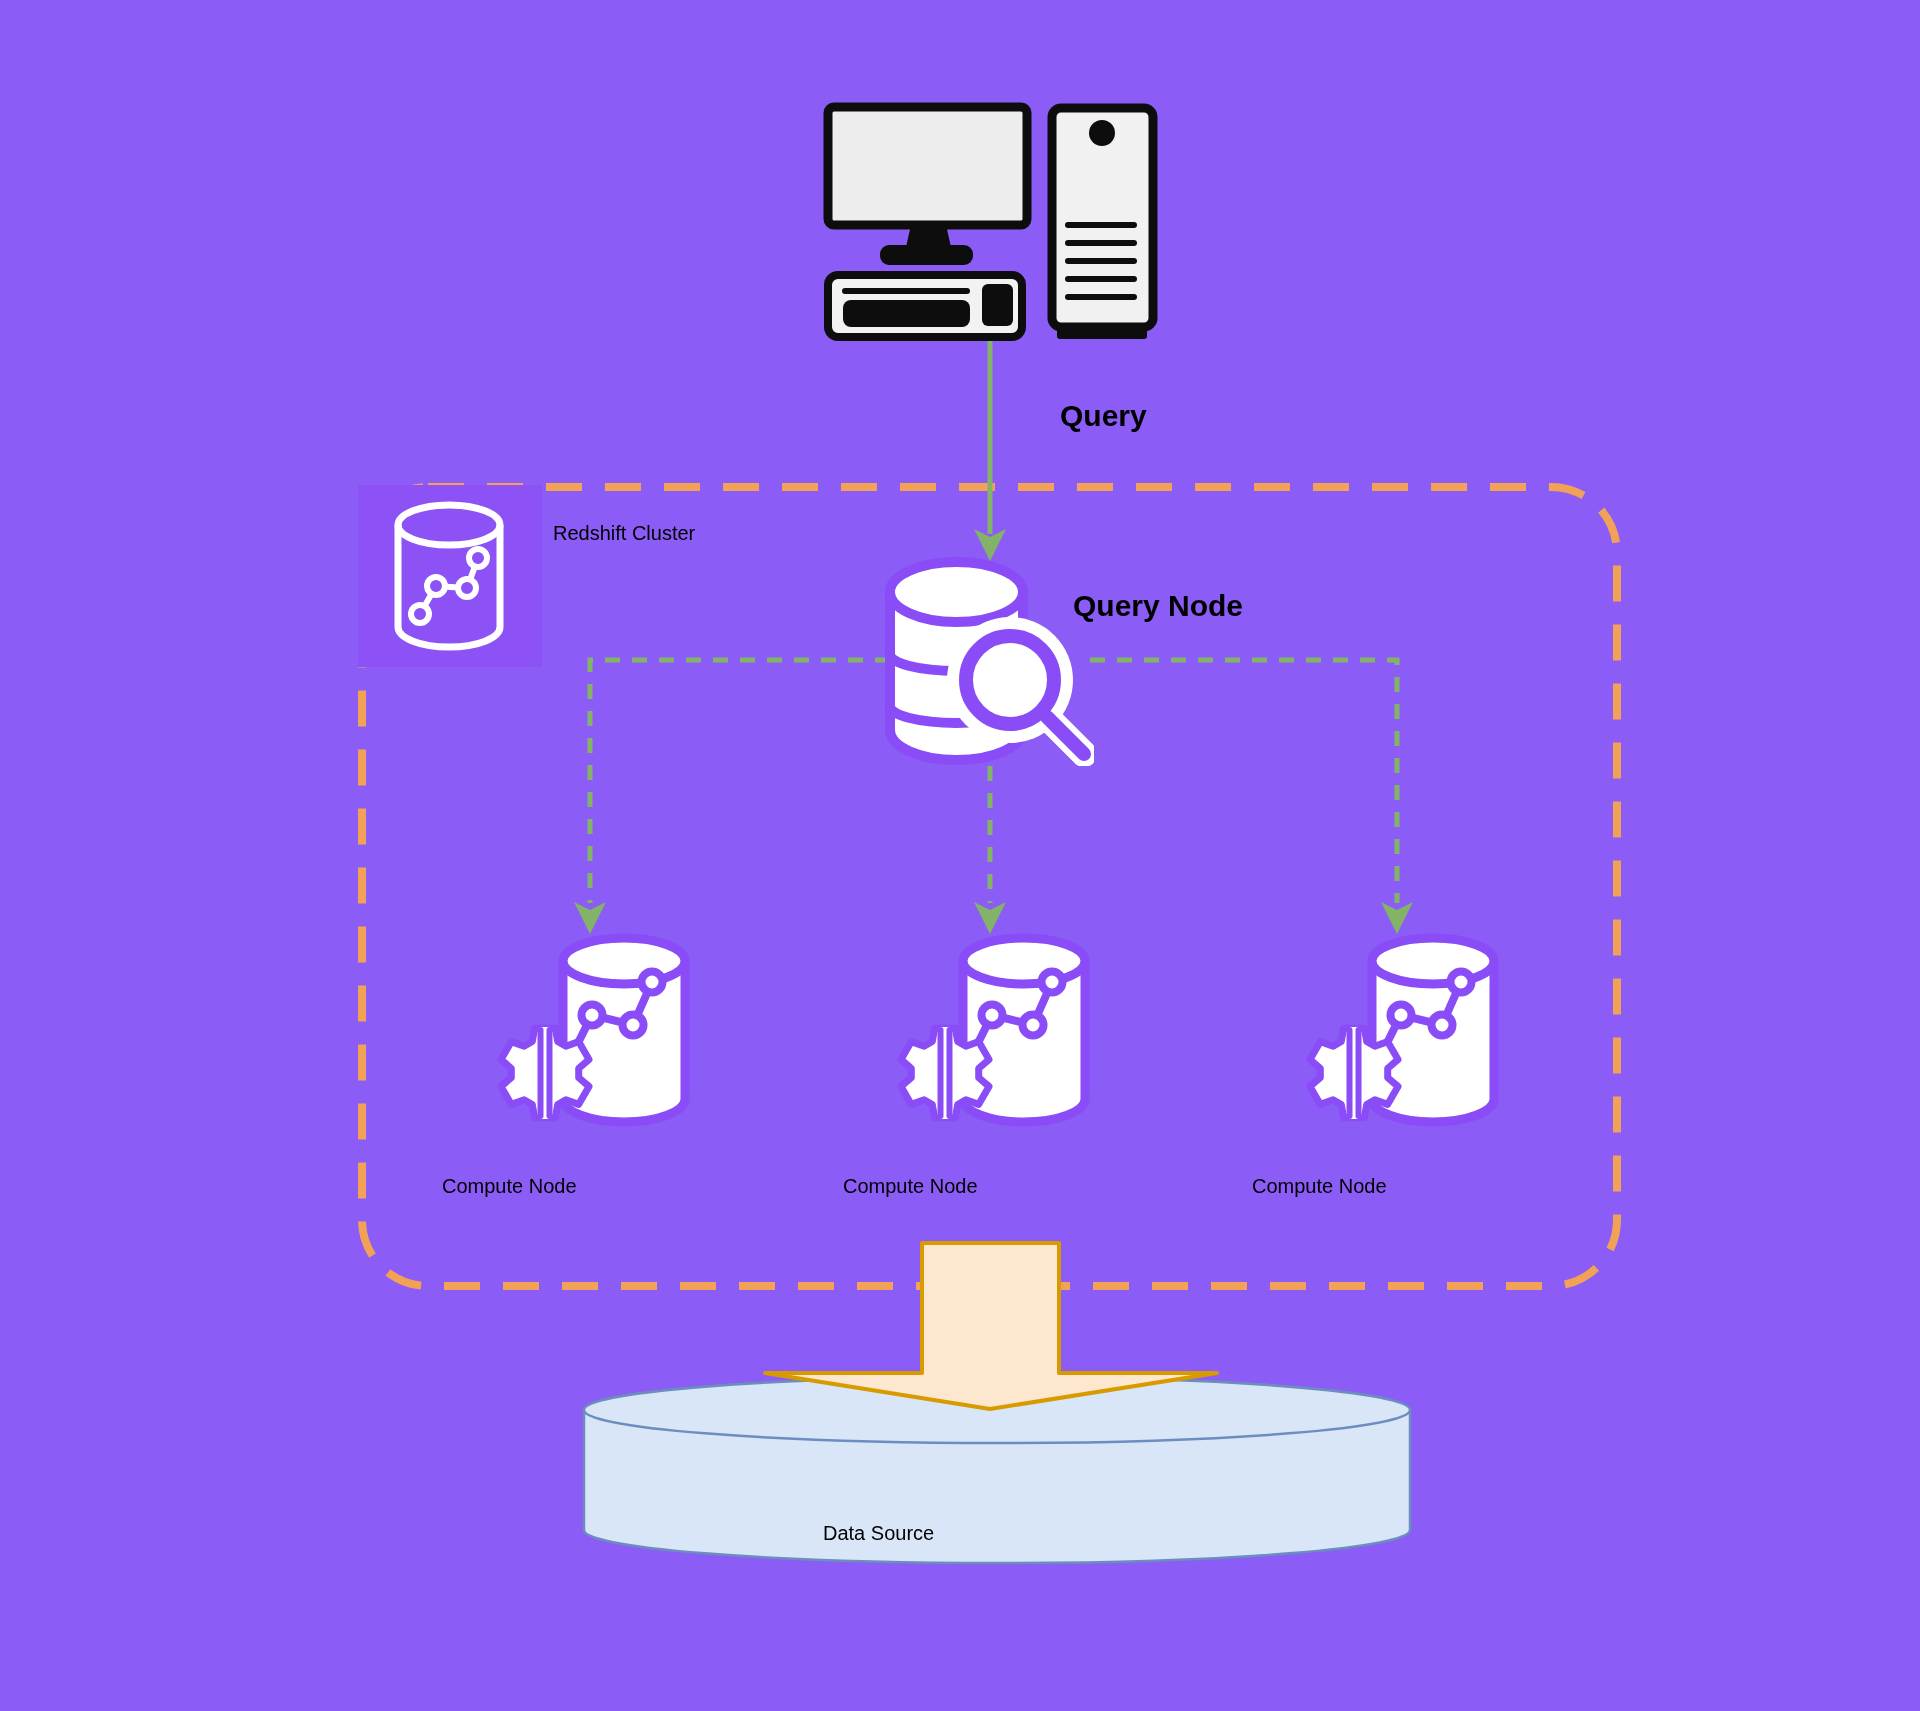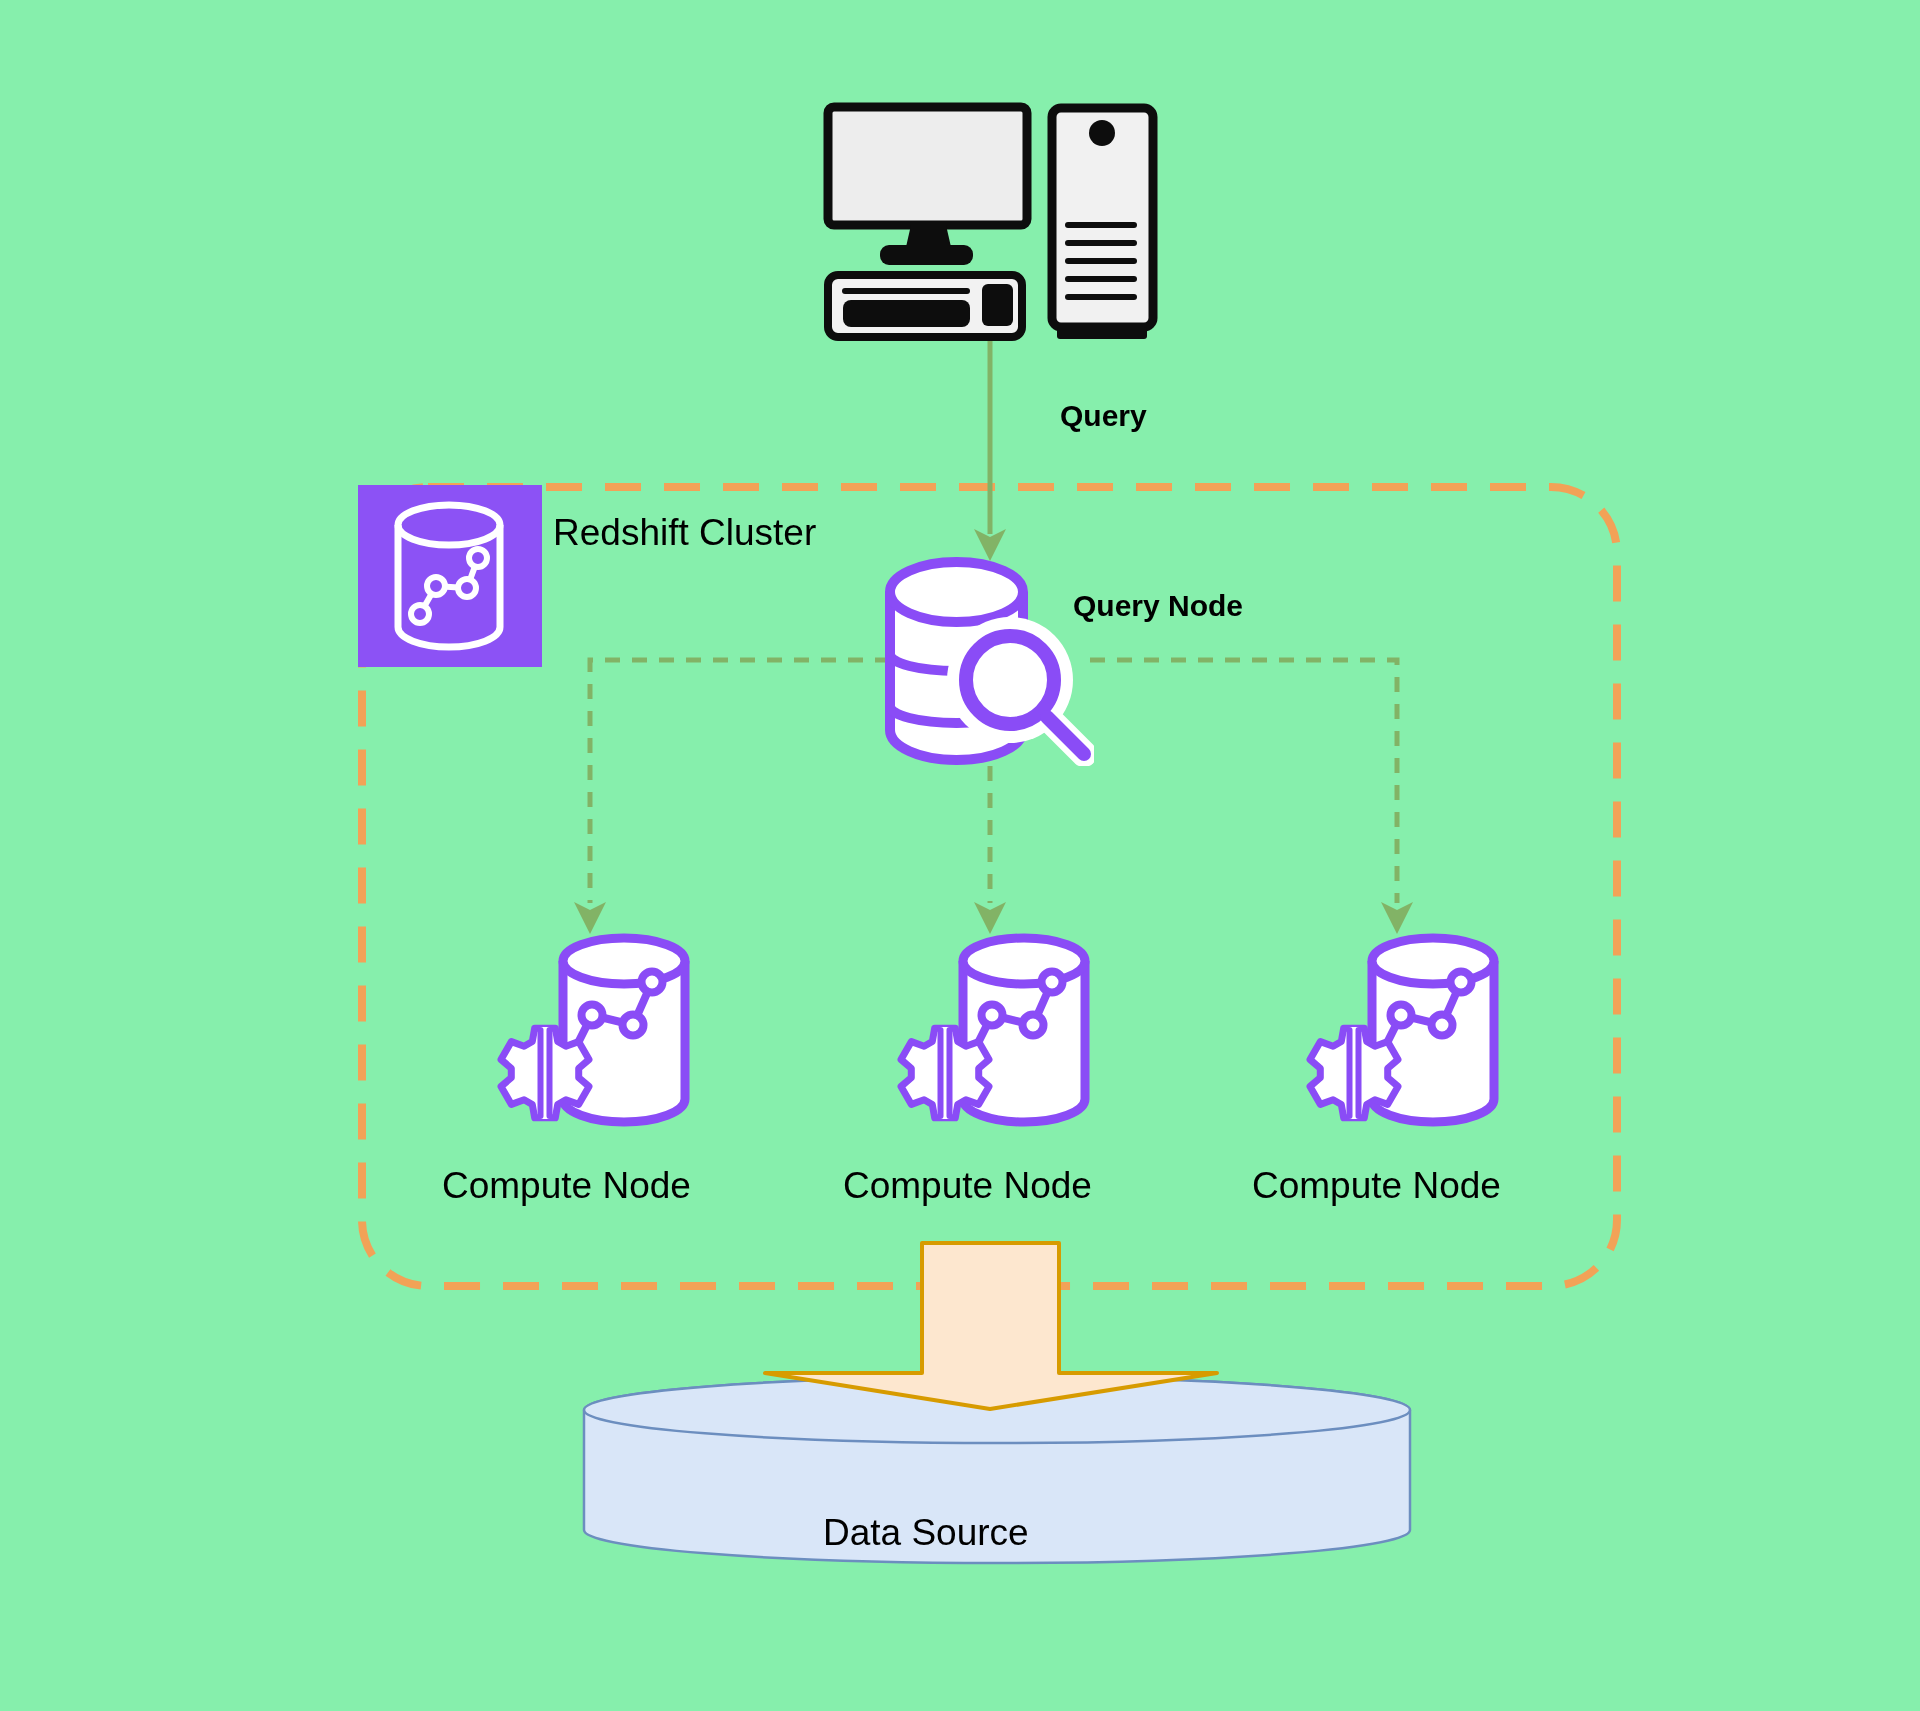--- a/index.html
+++ b/index.html
@@ -1,28 +1,28 @@
 <!DOCTYPE html>
 <html><head>
 <meta charset="utf-8">
 <style>
   html, body { margin: 0; padding: 0; background: #ffffff; }
   #canvas {
     position: relative;
     width: 1920px;
     height: 1711px;
-    background: #86efac;
+    background: #8b5cf6;
     font-family: "Liberation Sans", sans-serif;
     overflow: hidden;
   }
   .abs { position: absolute; }
   .label {
     position: absolute;
     color: #000000;
-    font-size: 37px;
+    font-size: 20px;
     line-height: 34px;
     white-space: nowrap;
   }
   .label.bold { font-weight: bold; font-size: 30px; }
   .label.centered { text-align: left; width: 300px; margin-top: 35px; }
   svg { display: block; }
 </style>
 </head>
 <body>
 

